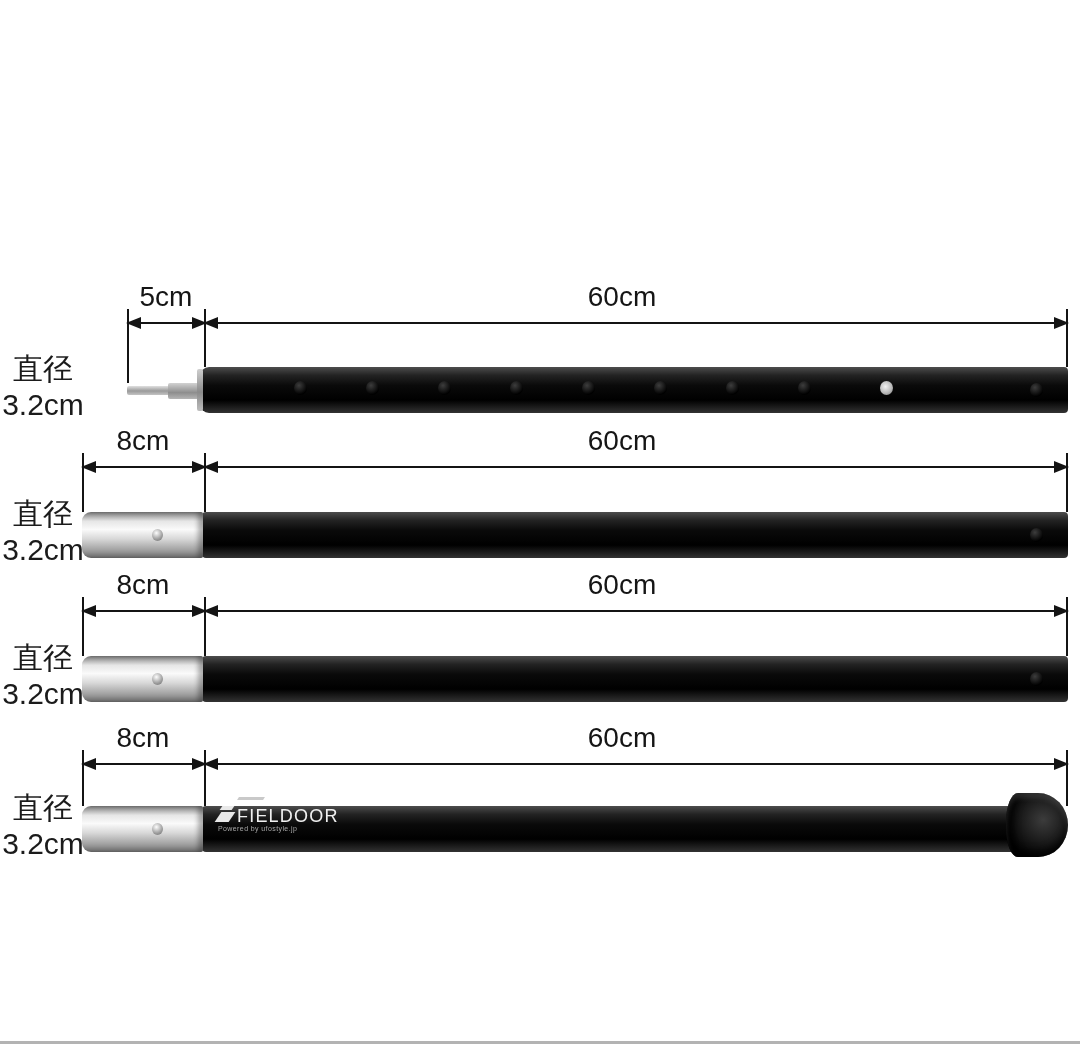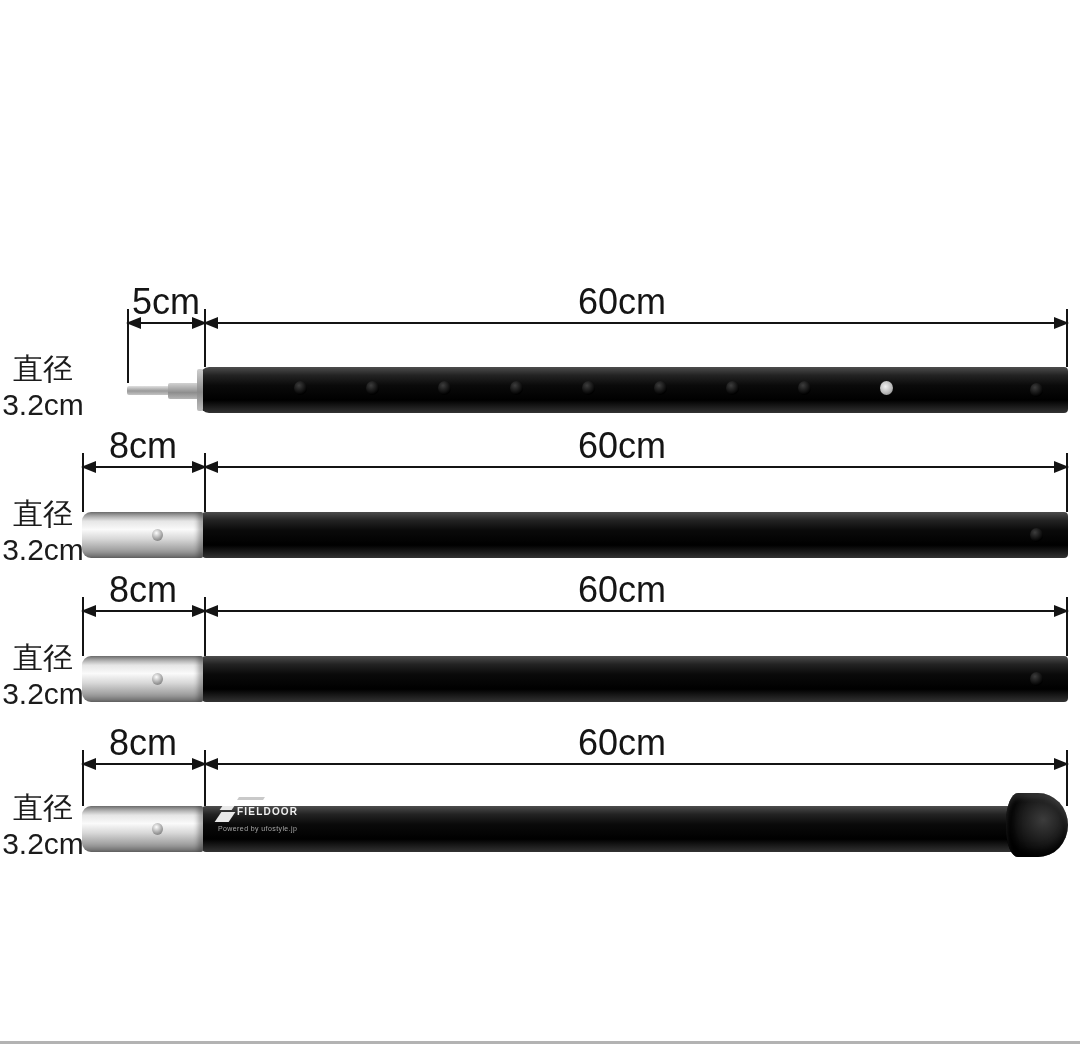--- a/index.html
+++ b/index.html
@@ -14,21 +14,21 @@
   
   .dim{position:absolute;height:2px;background:#141414;}
   .dim::before,.dim::after{
     content:"";position:absolute;top:-5px;width:0;height:0;
     border-top:6px solid transparent;border-bottom:6px solid transparent;
   }
   .dim::before{left:-1px;border-right:15px solid #141414;}
   .dim::after{right:-1px;border-left:15px solid #141414;}
   .ext{position:absolute;width:2px;background:#141414;}
   .dim-label{
-    position:absolute;transform:translateX(-50%);font-size:36px;
+    position:absolute;transform:translateX(-50%);font-size:28px;
     color:#151515;white-space:nowrap;
   }
   .dia-label{
     position:absolute;left:0;width:86px;text-align:center;
     font-size:30px;line-height:36px;color:#1b1b1b;
   }
   .pole{
     position:absolute;height:46px;border-radius:4px;
     background:linear-gradient(180deg,#4d4d4d 0%,#232323 18%,#0a0a0a 40%,#000 72%,#333333 100%);
   }
@@ -66,21 +66,21 @@
     background:radial-gradient(ellipse at 60% 42%,#3c3c3c 0%,#161616 48%,#000 78%);
     border-radius:12px 30px 30px 12px / 46% 50% 50% 46%;
     box-shadow:inset 0 5px 5px rgba(255,255,255,.15), inset 0 -6px 7px rgba(0,0,0,.65),
                inset 8px 0 6px rgba(0,0,0,.5);
   }
   .logo{position:absolute;width:110px;height:46px;}
   .logo-dash{position:absolute;width:26px;height:3px;background:#c9c9c9;transform:skewX(-32deg);}
   .flag{position:absolute;width:18px;height:17px;}
   .flag-bar{position:absolute;background:#e9e9e9;transform:skewX(-34deg);}
   .logo-name{
-    position:absolute;font-size:10px;font-weight:700;letter-spacing:1.2px;
+    position:absolute;font-size:18px;font-weight:400;letter-spacing:1.2px;
     color:#f0f0f0;white-space:nowrap;
   }
   .logo-tag{
     position:absolute;font-size:7px;color:#a8a8a8;letter-spacing:.4px;white-space:nowrap;
   }
   .bottom-edge{position:absolute;left:0;right:0;bottom:0;height:3px;background:#b3b3b3;}
 </style>
 </head>
 <body>
 

